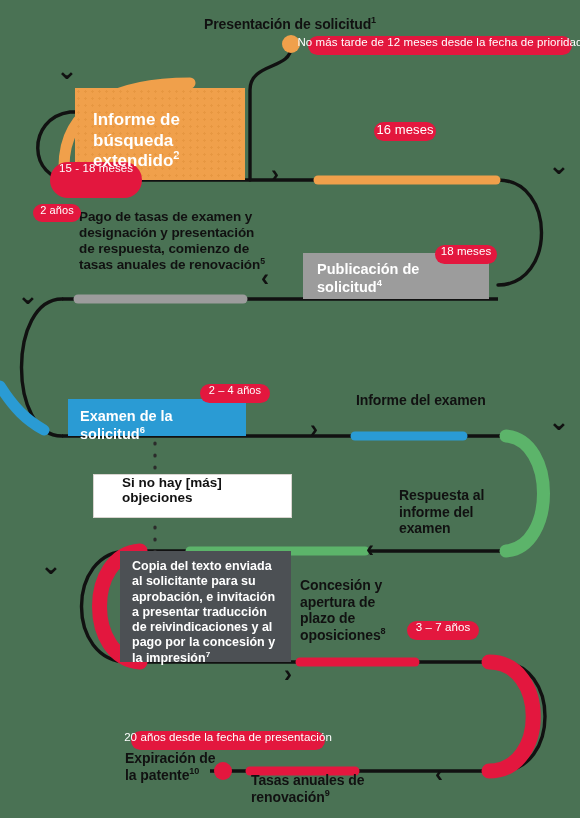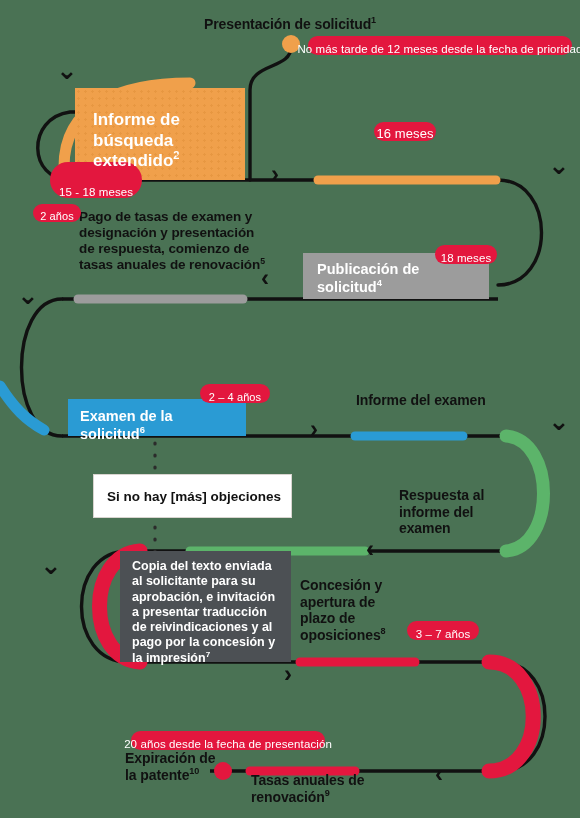--- a/index.html
+++ b/index.html
@@ -20,29 +20,29 @@
   }
   .box.gray{background:#9c9c9c;}
   .box.blue{background:#2a9bd4;}
   .box.darkgray{background:#4c5054;}
   .box span{position:relative;z-index:2;}
 
   .label{position:absolute;color:#111;font-weight:bold;line-height:1.18;letter-spacing:-.1px;}
 
   .badge{
     position:absolute;background:#e3173e;color:#fff;border-radius:999px;
-    font-weight:normal;white-space:nowrap;display:flex;align-items:flex-end;
+    font-weight:normal;white-space:nowrap;display:flex;align-items:flex-start;
     justify-content:center;letter-spacing:.1px;
   }
 
   .chev{position:absolute;color:#111;font-weight:bold;line-height:1;}
 
   .whitebox{
     position:absolute;background:#fff;color:#111;font-weight:bold;
-    display:flex;align-items:center;padding-left:13px;box-sizing:border-box;
+    display:flex;padding-left:28px;box-sizing:border-box;
     border:1px solid #d8d4cf;
   }
   sup{font-size:.65em;vertical-align:super;line-height:0;}
 </style>
 </head>
 <body style="background: rgb(74, 114, 84);">
 
 <div id="stage">
 
   <svg id="track" viewBox="0 0 580 818">

